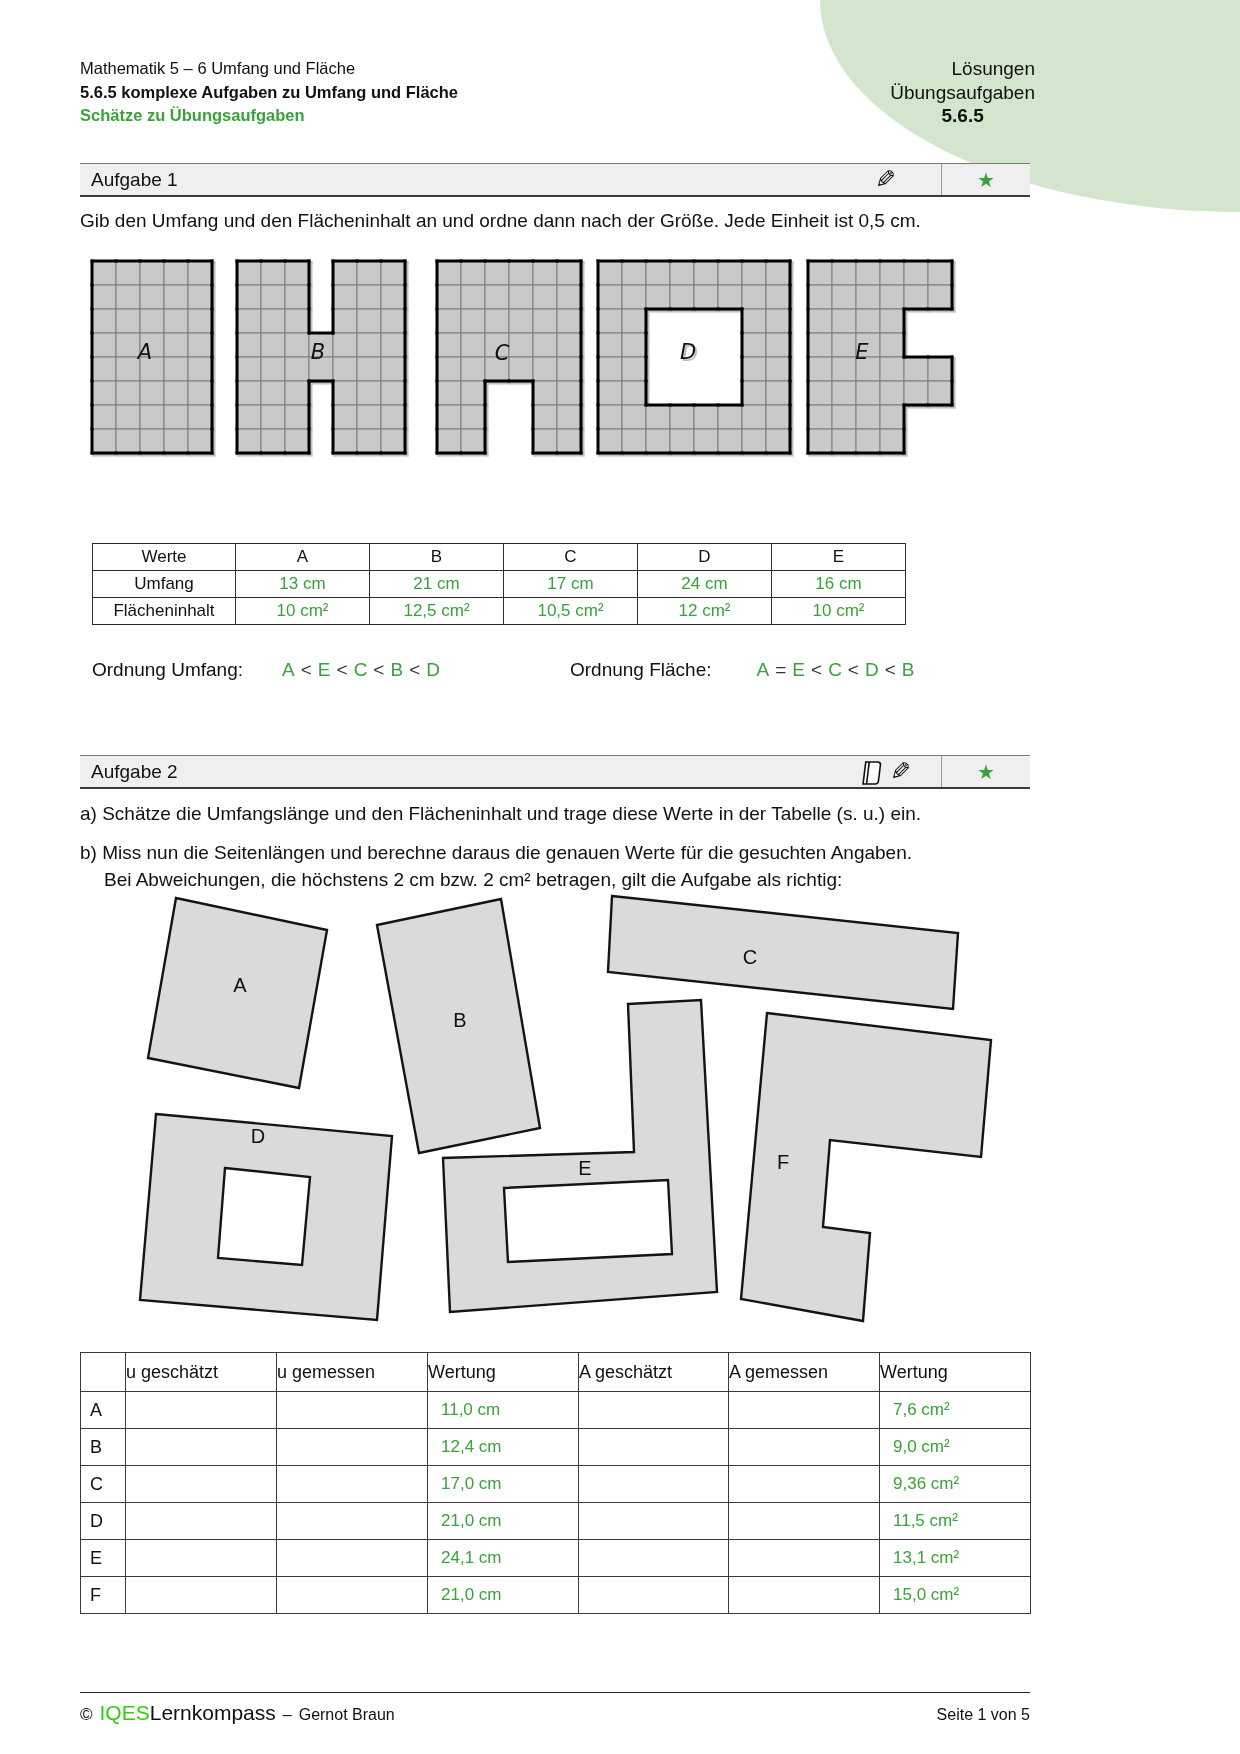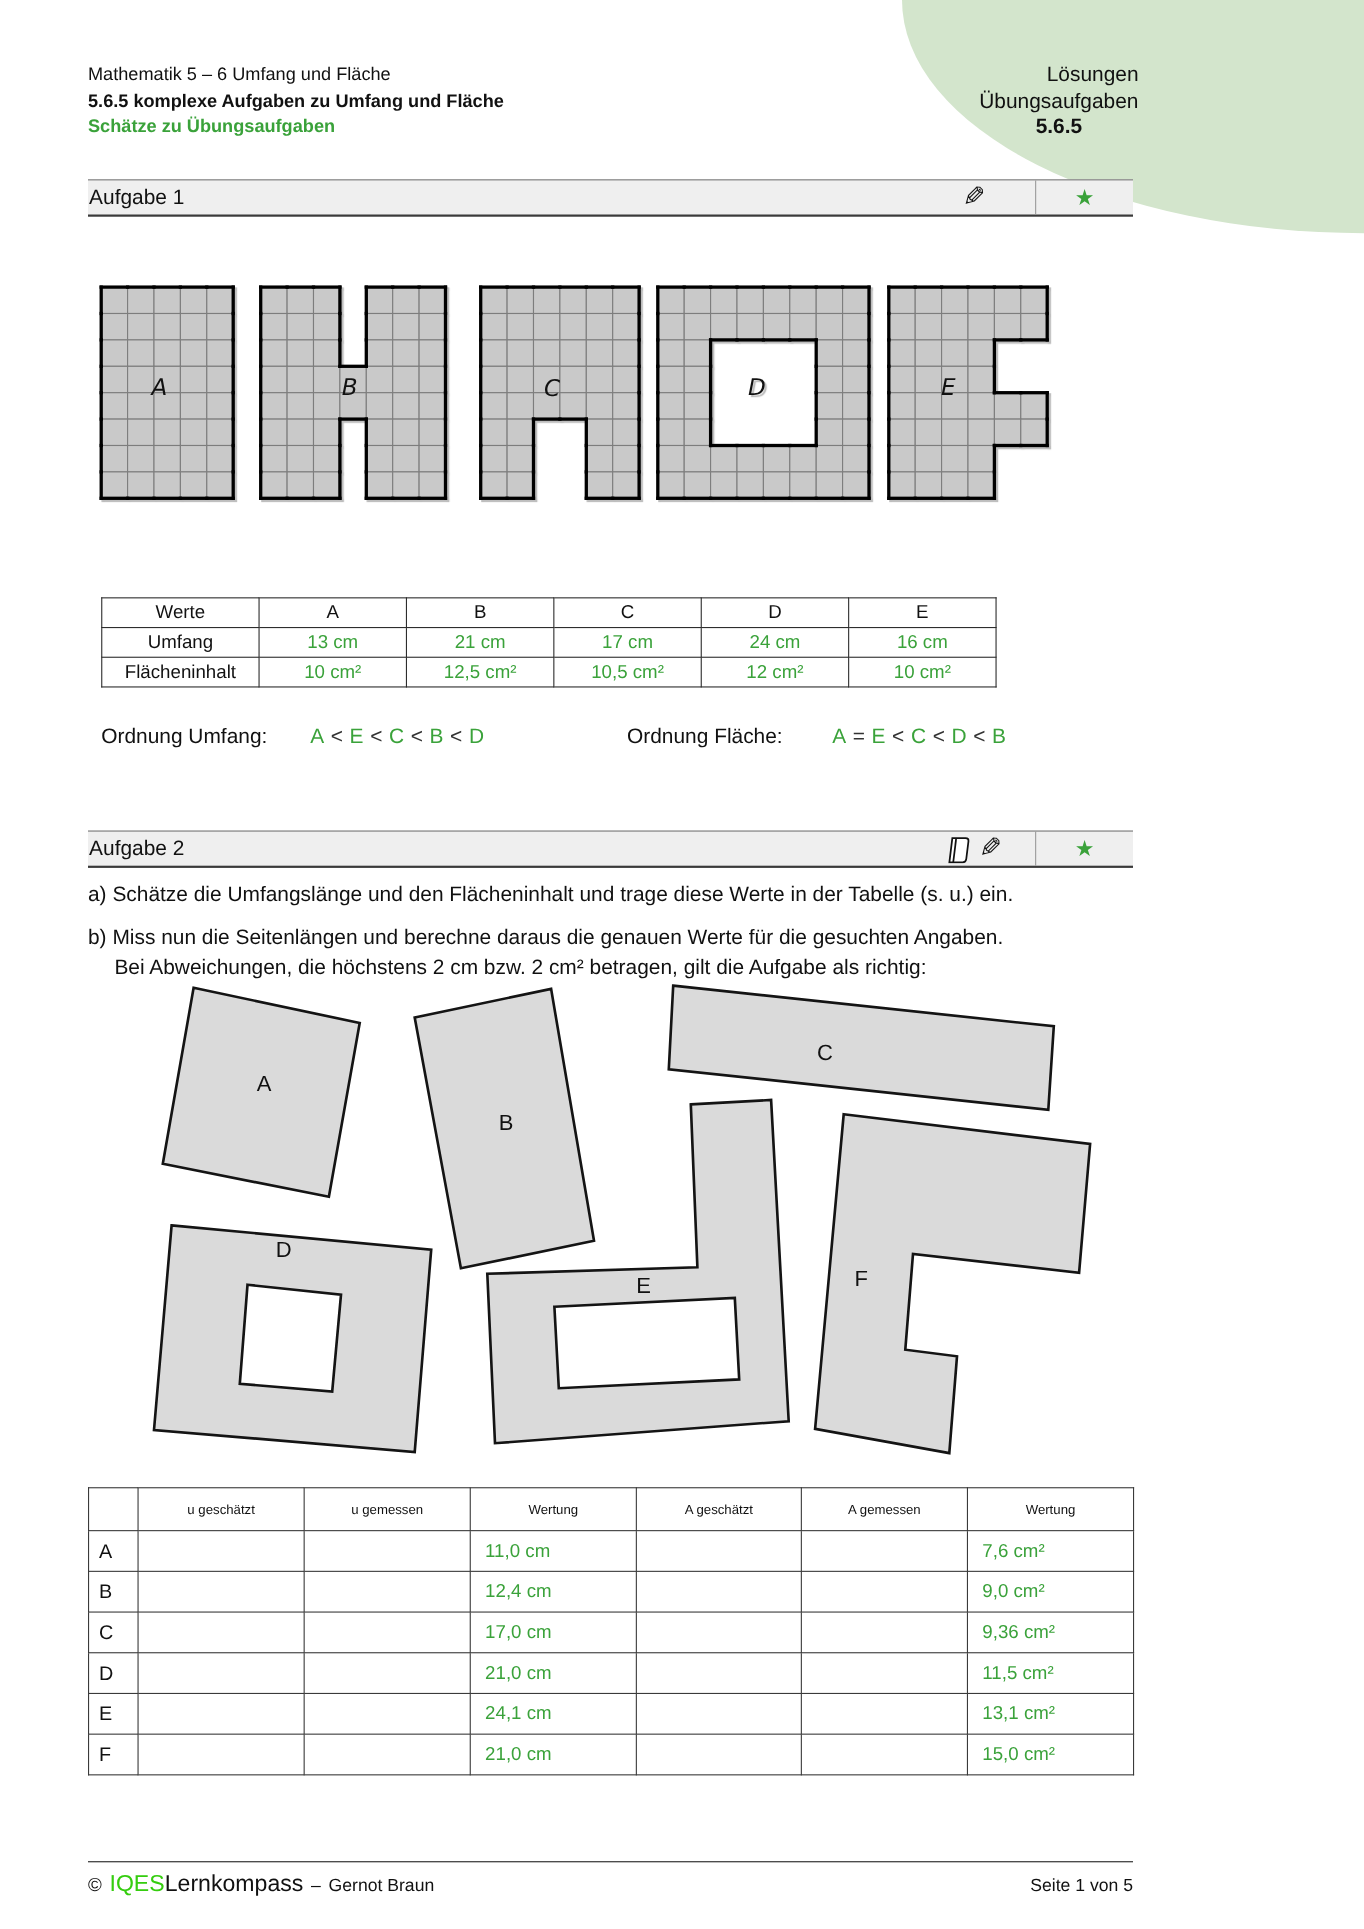--- a/index.html
+++ b/index.html
@@ -6,35 +6,35 @@
   .page{position:relative;width:1240px;height:1754px;background:#fff;overflow:hidden;
         font-family:"Liberation Sans",sans-serif;color:#111;}
   .blob{position:absolute;left:820px;top:0;width:420px;height:212px;
         border-radius:0 0 0 100%;}
   .hdr-left{position:absolute;left:80px;top:57px;font-size:16.5px;line-height:23.5px;}
   .hdr-right{position:absolute;right:205px;top:57px;font-size:19px;line-height:23.5px;text-align:right;}
   .bold{font-weight:bold;text-align:center;}
   .greenb{font-weight:bold;}
   .bar{position:absolute;left:80px;width:950px;height:34px;background:#efefef;box-sizing:border-box;
        border-top:1.5px solid #787878;border-bottom:2.5px solid #3a3a3a;display:flex;align-items:stretch;}
-  .bar-title{flex:1;display:flex;align-items:center;padding-left:1px;font-size:19px;}
+  .bar-title{flex:1;display:flex;align-items:center;padding-left:11px;font-size:19px;}
   .bar-icons{width:112px;display:flex;align-items:center;justify-content:center;gap:7px;}
   .bar-star{width:88px;border-left:1.2px solid #999;display:flex;align-items:center;justify-content:center;}
   .pencil{font-size:25px;display:inline-block;transform:scaleX(-1);color:#111;line-height:1;}
   .star{font-size:20px;line-height:1;}
   .body-text{position:absolute;left:80px;font-size:19px;white-space:nowrap;}
   svg.layer{position:absolute;}
   .fig-label{font-family:"DejaVu Sans",sans-serif;font-style:italic;font-size:21px;fill:#111;}
   .shape-label{font-family:"Liberation Sans",sans-serif;font-size:20px;fill:#111;}
   table{border-collapse:collapse;table-layout:fixed;}
   .t1{position:absolute;left:92px;top:543px;}
   .t1 td{border:1.5px solid #2d2d2d;height:26px;text-align:center;font-size:17px;padding:0;}
   .t2{position:absolute;left:80px;top:1352px;}
   .t2 td{border:1.5px solid #3a3a3a;padding:0;}
-  .t2 .hcell{height:38px;font-size:12px;text-align:center;}
+  .t2 .hcell{height:38px;font-size:18px;}
   .t2 .lcell{height:36px;font-size:18px;padding-left:9px;text-align:left;}
   .t2 .vcell{height:36px;font-size:17px;padding-left:13px;text-align:left;}
   .ord{position:absolute;left:92px;top:659px;width:940px;height:26px;font-size:19px;}
   .ord-group{position:absolute;top:0;display:flex;align-items:center;white-space:nowrap;}
   .tok-letter{margin:0 5px;}
   .tok-op{color:#333;margin:0 1px;}
   .footer-line{position:absolute;left:80px;top:1692px;width:950px;border-top:1.6px solid #222;}
   .footer{position:absolute;left:80px;top:1701px;width:950px;display:flex;align-items:baseline;}
   .f-copy{font-size:17px;}
   .f-iqes{font-size:21px;margin-left:7px;}
@@ -65,20 +65,21 @@
   <div class="bar" style="top:163px;">
     <div class="bar-title">Aufgabe 1</div>
     <div class="bar-icons">
       <span class="pencil">✎</span>
     </div>
     <div class="bar-star">
       <span class="star" style="color: rgb(58, 162, 58);">★</span>
     </div>
   </div>
 
+  <div class="body-text" style="top:210px;">Gib den Umfang und den Flächeninhalt an und ordne dann nach der Größe. Jede Einheit ist 0,5 cm.</div>
 
   <svg id="grid-figures" class="layer" style="left:80px;top:255px;" width="880" height="202">
       <g style="filter:drop-shadow(2px 2.5px 0 rgba(70,70,70,.35))">
         <rect x="12" y="6" width="24" height="24" fill="#c9c9c9" stroke="#7d7d7d" stroke-width="1"></rect>
         <rect x="36" y="6" width="24" height="24" fill="#c9c9c9" stroke="#7d7d7d" stroke-width="1"></rect>
         <rect x="60" y="6" width="24" height="24" fill="#c9c9c9" stroke="#7d7d7d" stroke-width="1"></rect>
         <rect x="84" y="6" width="24" height="24" fill="#c9c9c9" stroke="#7d7d7d" stroke-width="1"></rect>
         <rect x="108" y="6" width="24" height="24" fill="#c9c9c9" stroke="#7d7d7d" stroke-width="1"></rect>
         <rect x="12" y="30" width="24" height="24" fill="#c9c9c9" stroke="#7d7d7d" stroke-width="1"></rect>
         <rect x="36" y="30" width="24" height="24" fill="#c9c9c9" stroke="#7d7d7d" stroke-width="1"></rect>

